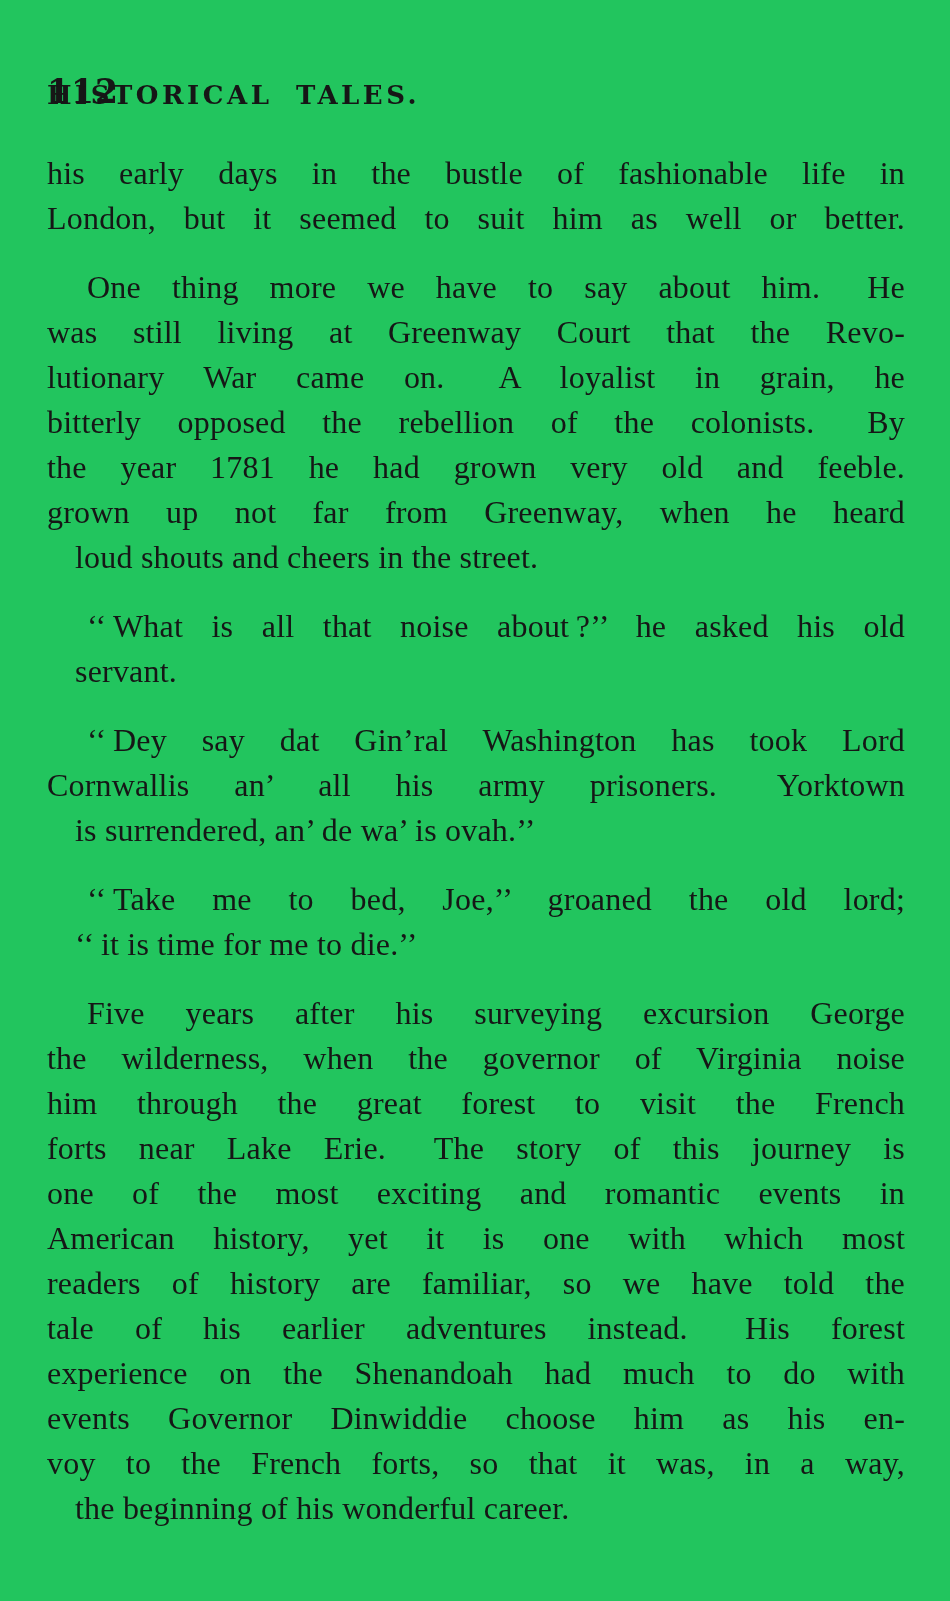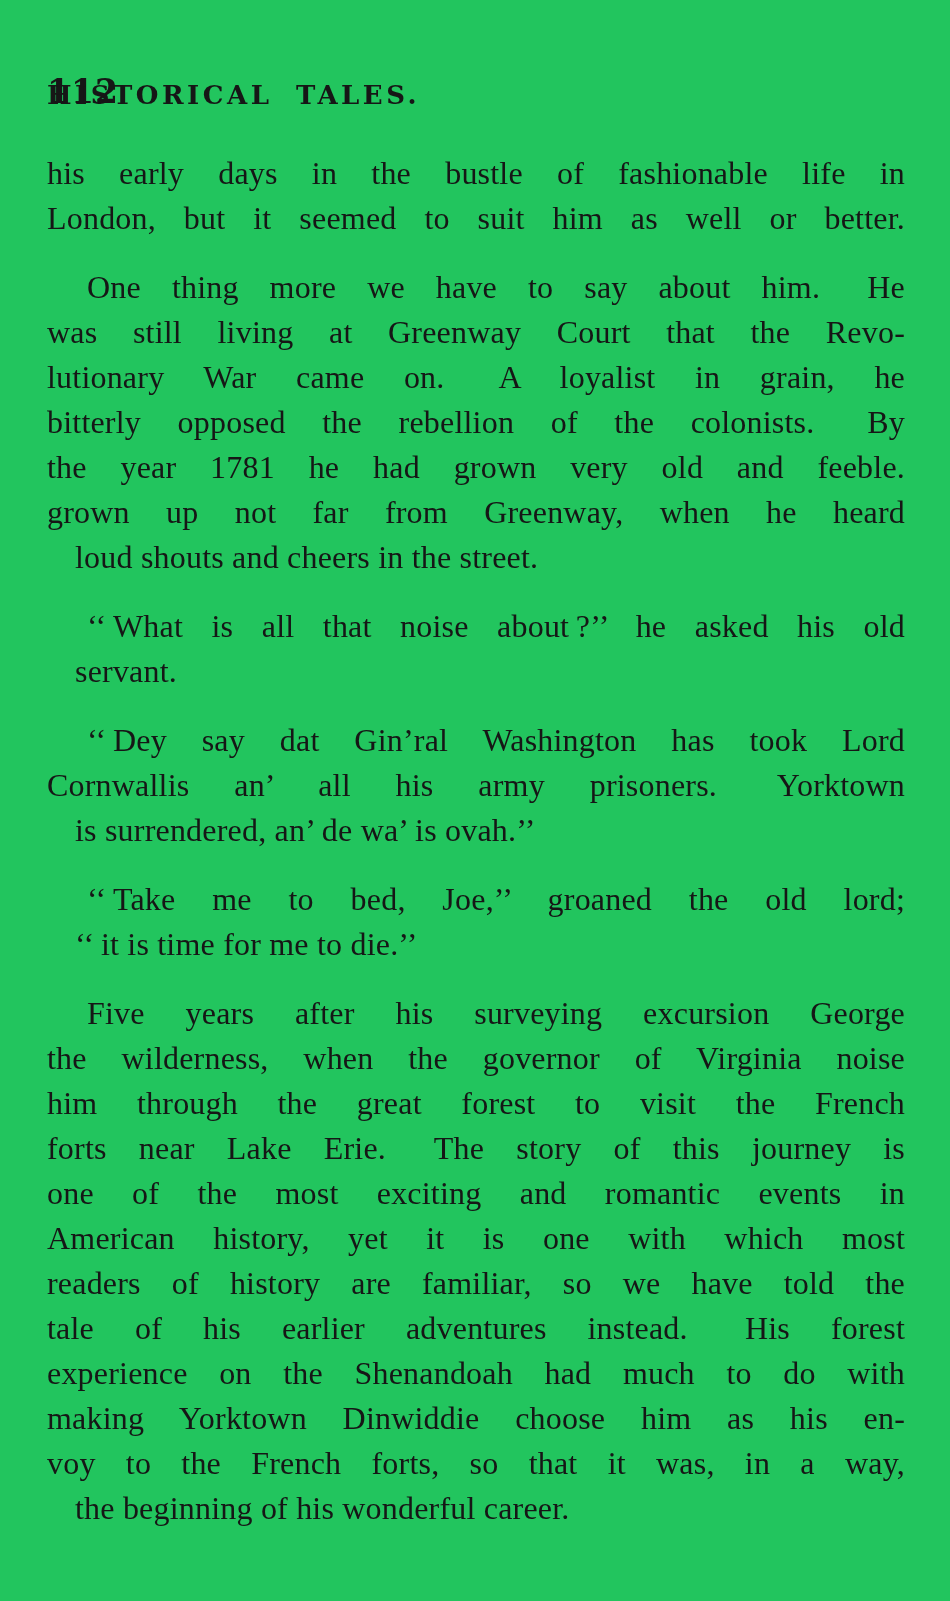--- a/index.html
+++ b/index.html
@@ -100,18 +100,18 @@
       <div class="paragraph">
         <div class="line indent">Five years after his surveying excursion George</div>
         <div class="line">the wilderness, when the governor of Virginia noise</div>
         <div class="line">him through the great forest to visit the French</div>
         <div class="line">forts near Lake Erie.  The story of this journey is</div>
         <div class="line">one of the most exciting and romantic events in</div>
         <div class="line">American history, yet it is one with which most</div>
         <div class="line">readers of history are familiar, so we have told the</div>
         <div class="line">tale of his earlier adventures instead.  His forest</div>
         <div class="line">experience on the Shenandoah had much to do with</div>
-        <div class="line">making Yorktown Dinwiddie choose him as his en-</div>
+        <div class="line">events Governor Dinwiddie choose him as his en-</div>
         <div class="line">voy to the French forts, so that it was, in a way,</div>
         <div class="line short">the beginning of his wonderful career.</div>
       </div>
     </main>
 </div>
 
 </body></html>

